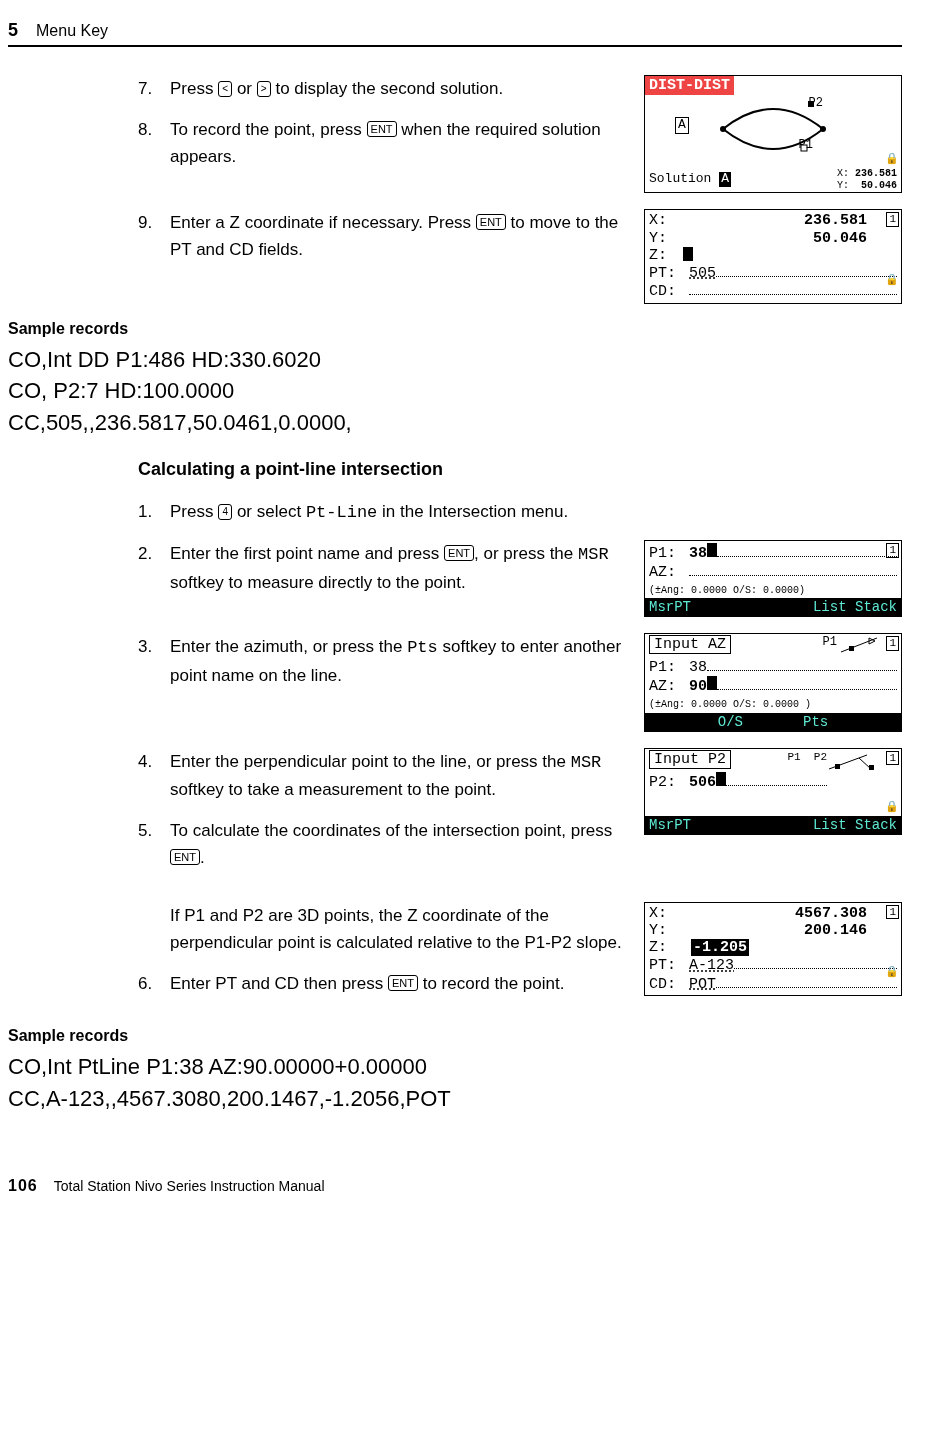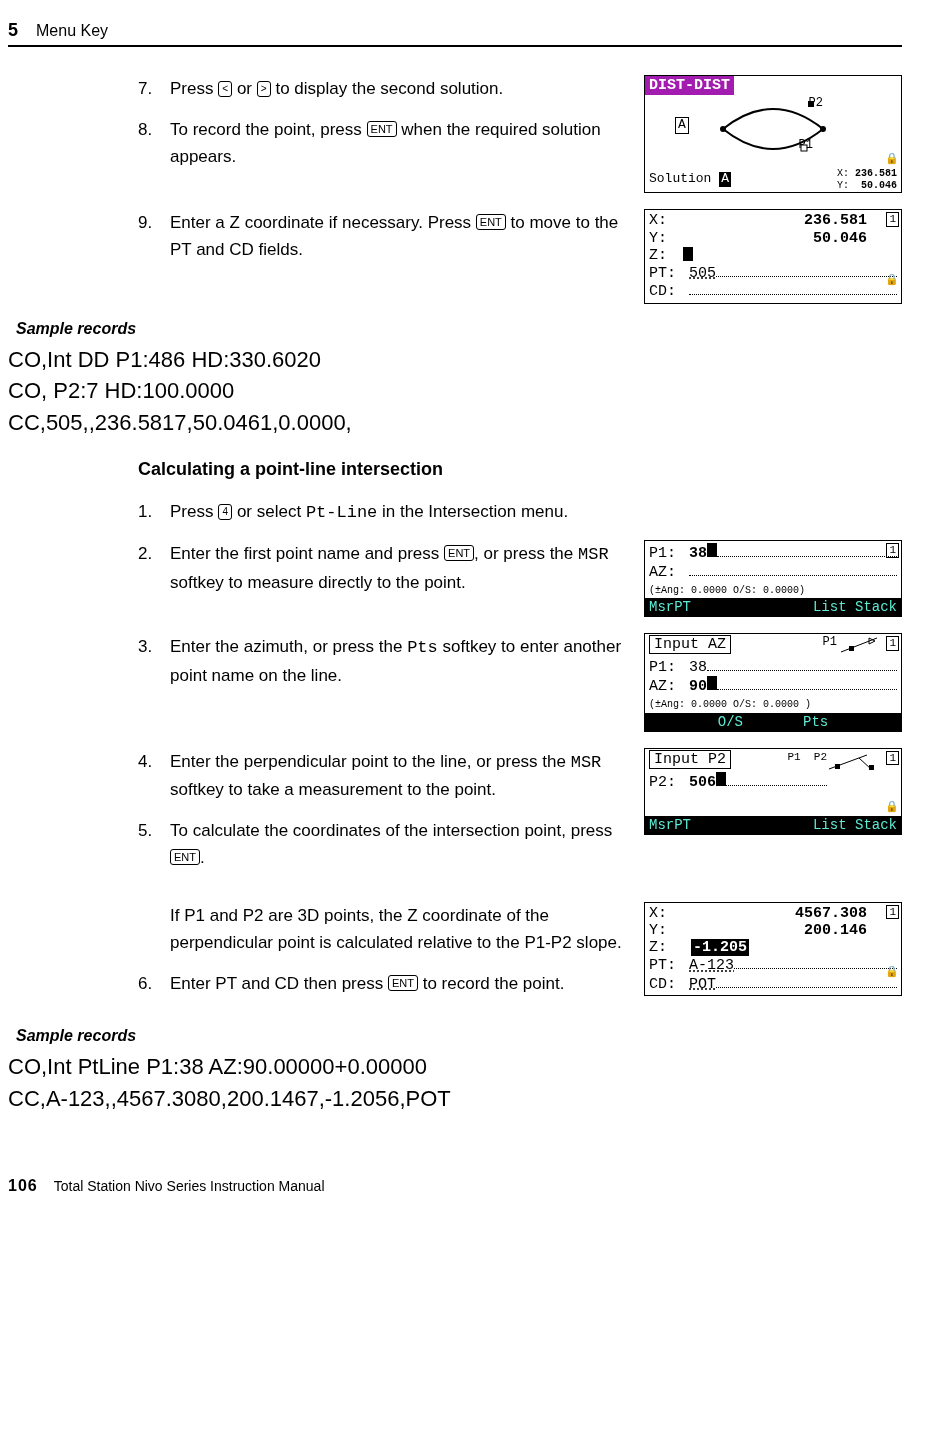--- a/index.html
+++ b/index.html
@@ -41,21 +41,21 @@
       width: 258px;
       flex-shrink: 0;
       border: 1px solid #000;
       background: #fff;
       font-family: "Courier New", monospace;
       font-size: 15px;
       line-height: 1.15;
       position: relative;
     }
     .screen .banner {
-      background: #a21caf;
+      background: #ef4444;
       color: #fff;
       padding: 1px 4px;
       display: inline-block;
       font-weight: bold;
     }
     .screen .body { padding: 2px 4px; position: relative; }
     .screen .botbar {
       background: #000;
       color: #5eead4;
       padding: 1px 4px;
@@ -69,21 +69,21 @@
     .screen .val { flex: 1; text-align: right; font-weight: bold; padding-right: 30px; }
     .dotline { border-bottom: 1px dotted #000; flex: 1; margin-top: 12px; }
     .cursor { background: #000; display: inline-block; width: 10px; height: 14px; vertical-align: -2px; }
     .inv { background: #000; color: #fff; padding: 0 2px; }
     .tiny { font-size: 10px; }
     .badge1 {
       position: absolute; right: 2px; top: 2px;
       border: 1px solid #000; font-size: 11px; padding: 0 2px; background: #fff;
     }
     .lock { position: absolute; right: 2px; font-size: 11px; }
-    .sample-hdr { font-weight: bold; margin: 14px 0 6px 8px; font-size: 16px; font-style: italic; }
+    .sample-hdr { font-weight: bold; margin: 14px 0 6px 0; font-size: 16px; }
     .sample { font-size: 22px; line-height: 1.45; margin-bottom: 20px; }
     .sect-title { font-weight: bold; font-size: 18px; margin: 8px 0 18px 0; }
     .footer { position: absolute; bottom: 20px; left: 8px; display: flex; gap: 16px; align-items: baseline; }
     .footer .pn { font-weight: bold; font-size: 16px; letter-spacing: 1px; }
     .footer .ft { font-size: 14px; }
     .fish { display: block; margin: 0 auto; }
     .pfield { display: flex; align-items: baseline; }
     .pfield .plbl { width: 40px; }
   </style>
 </head>

